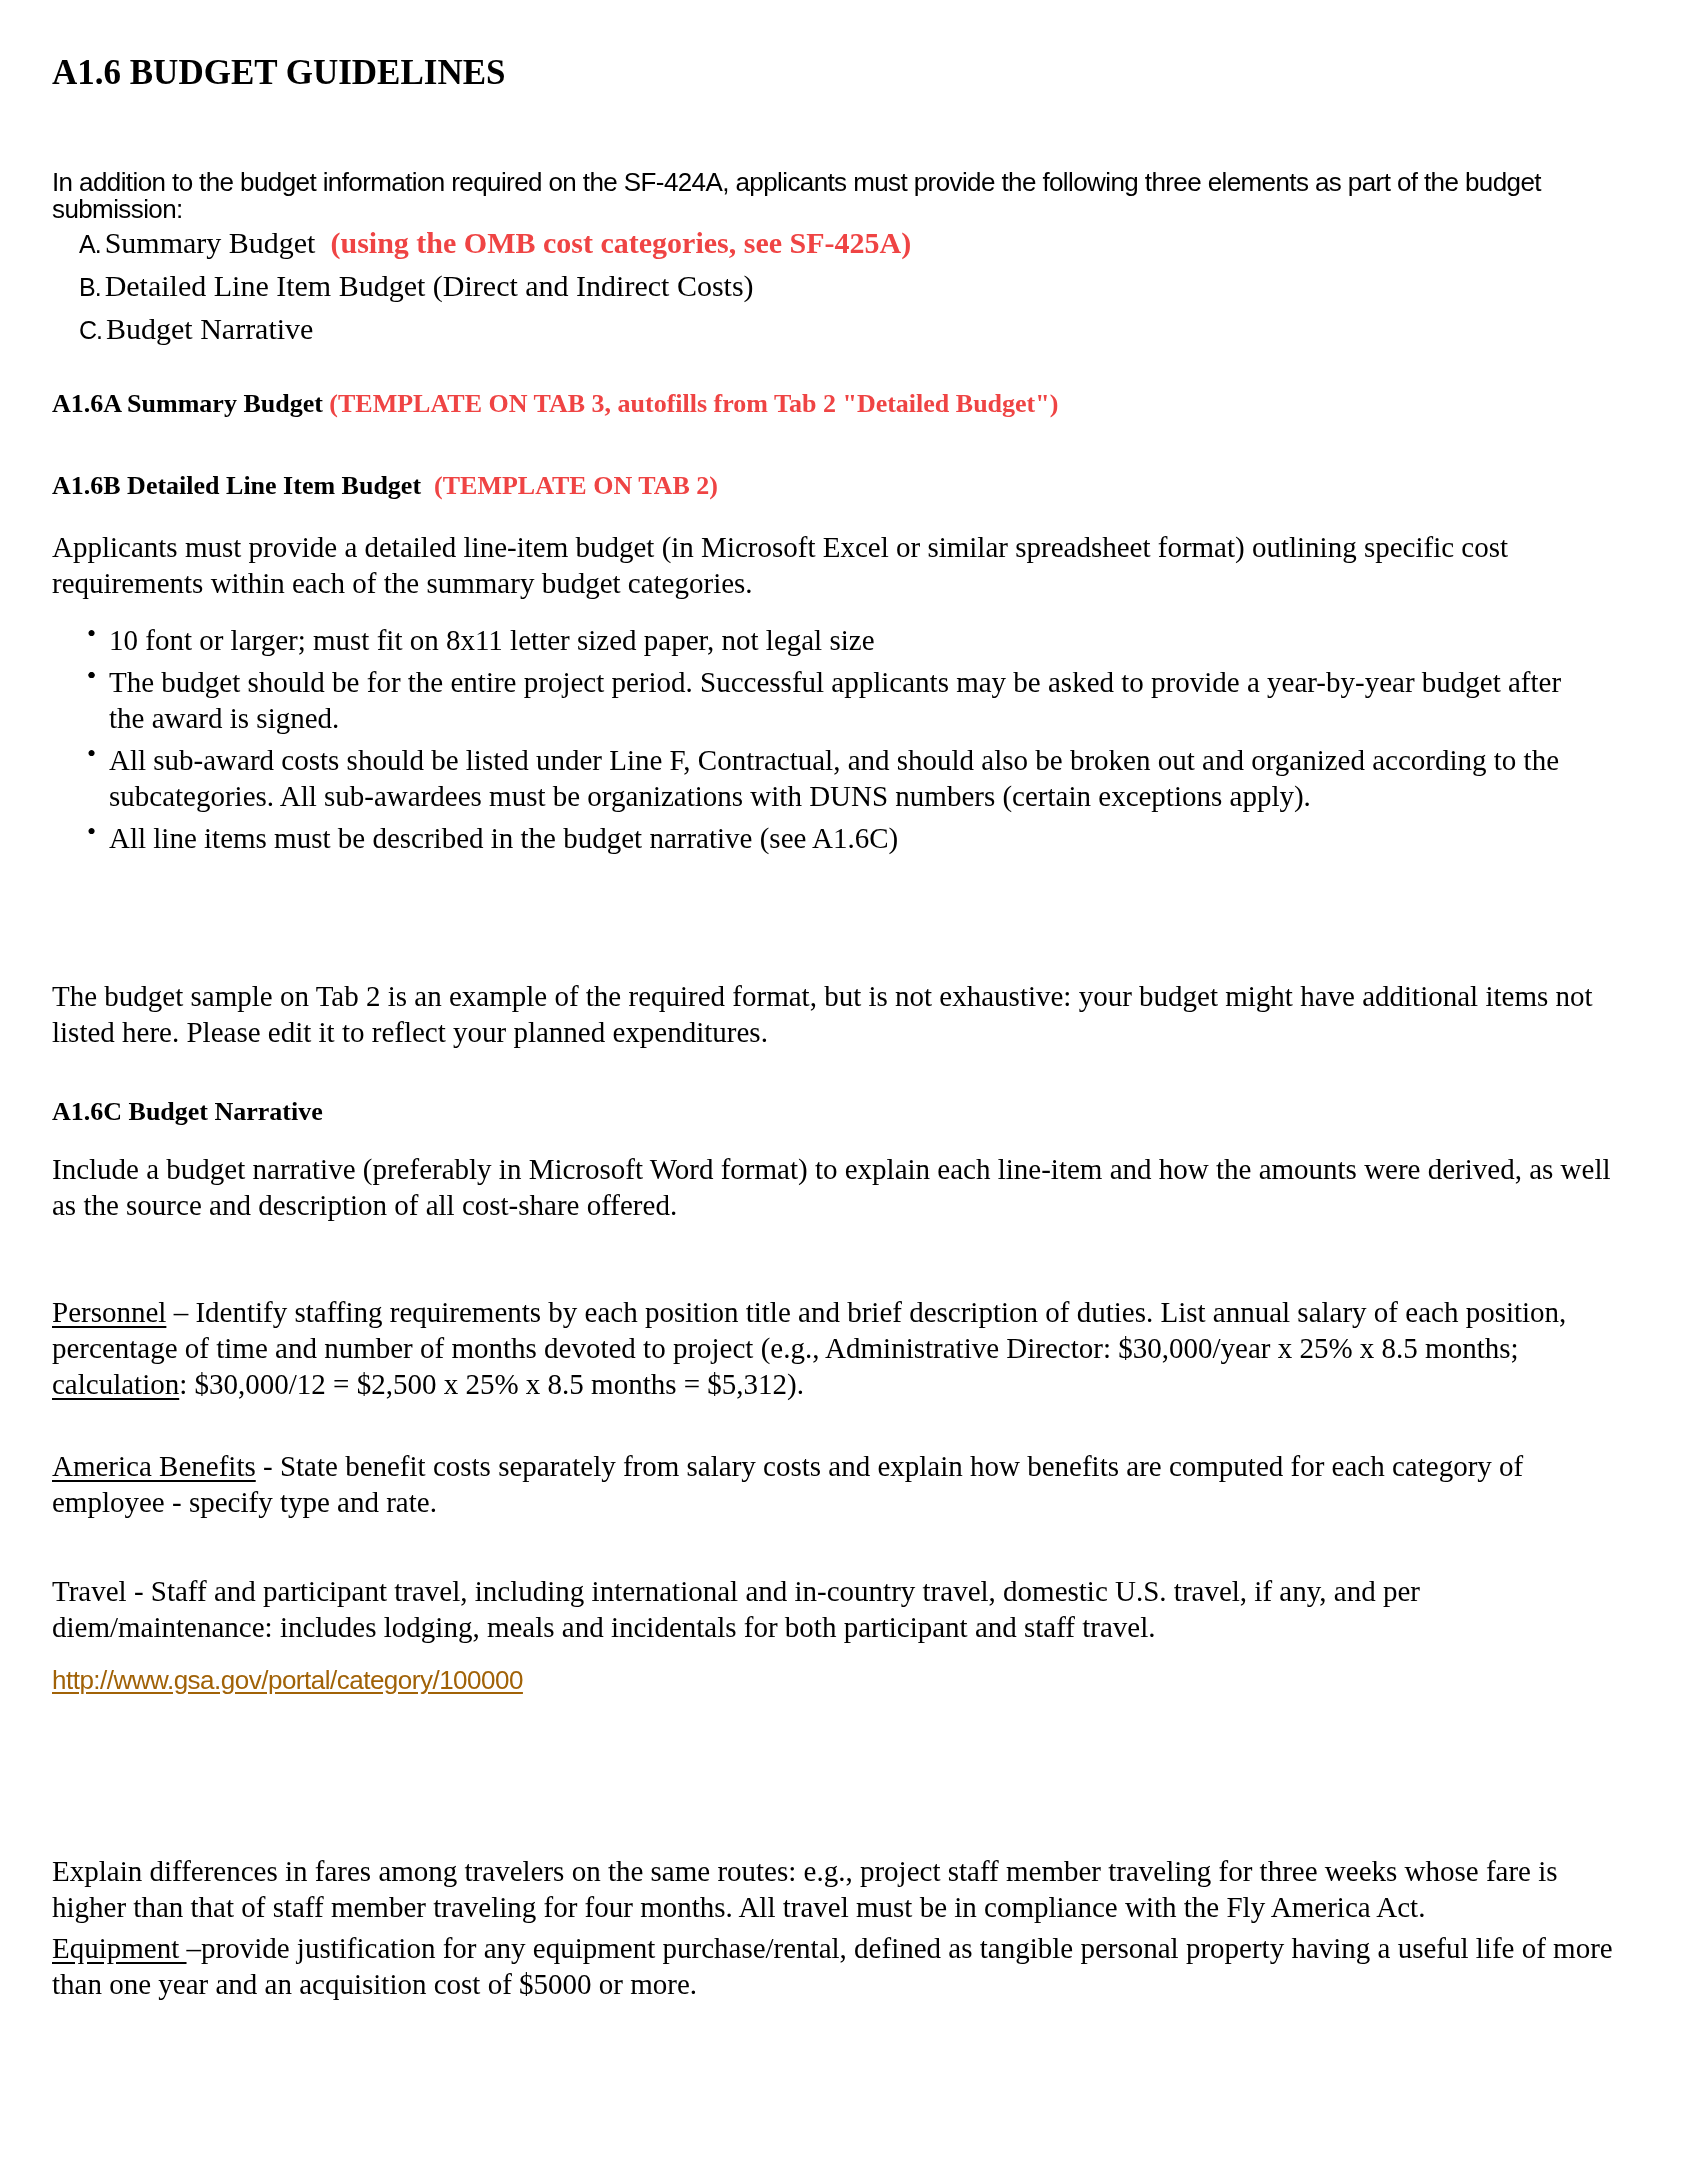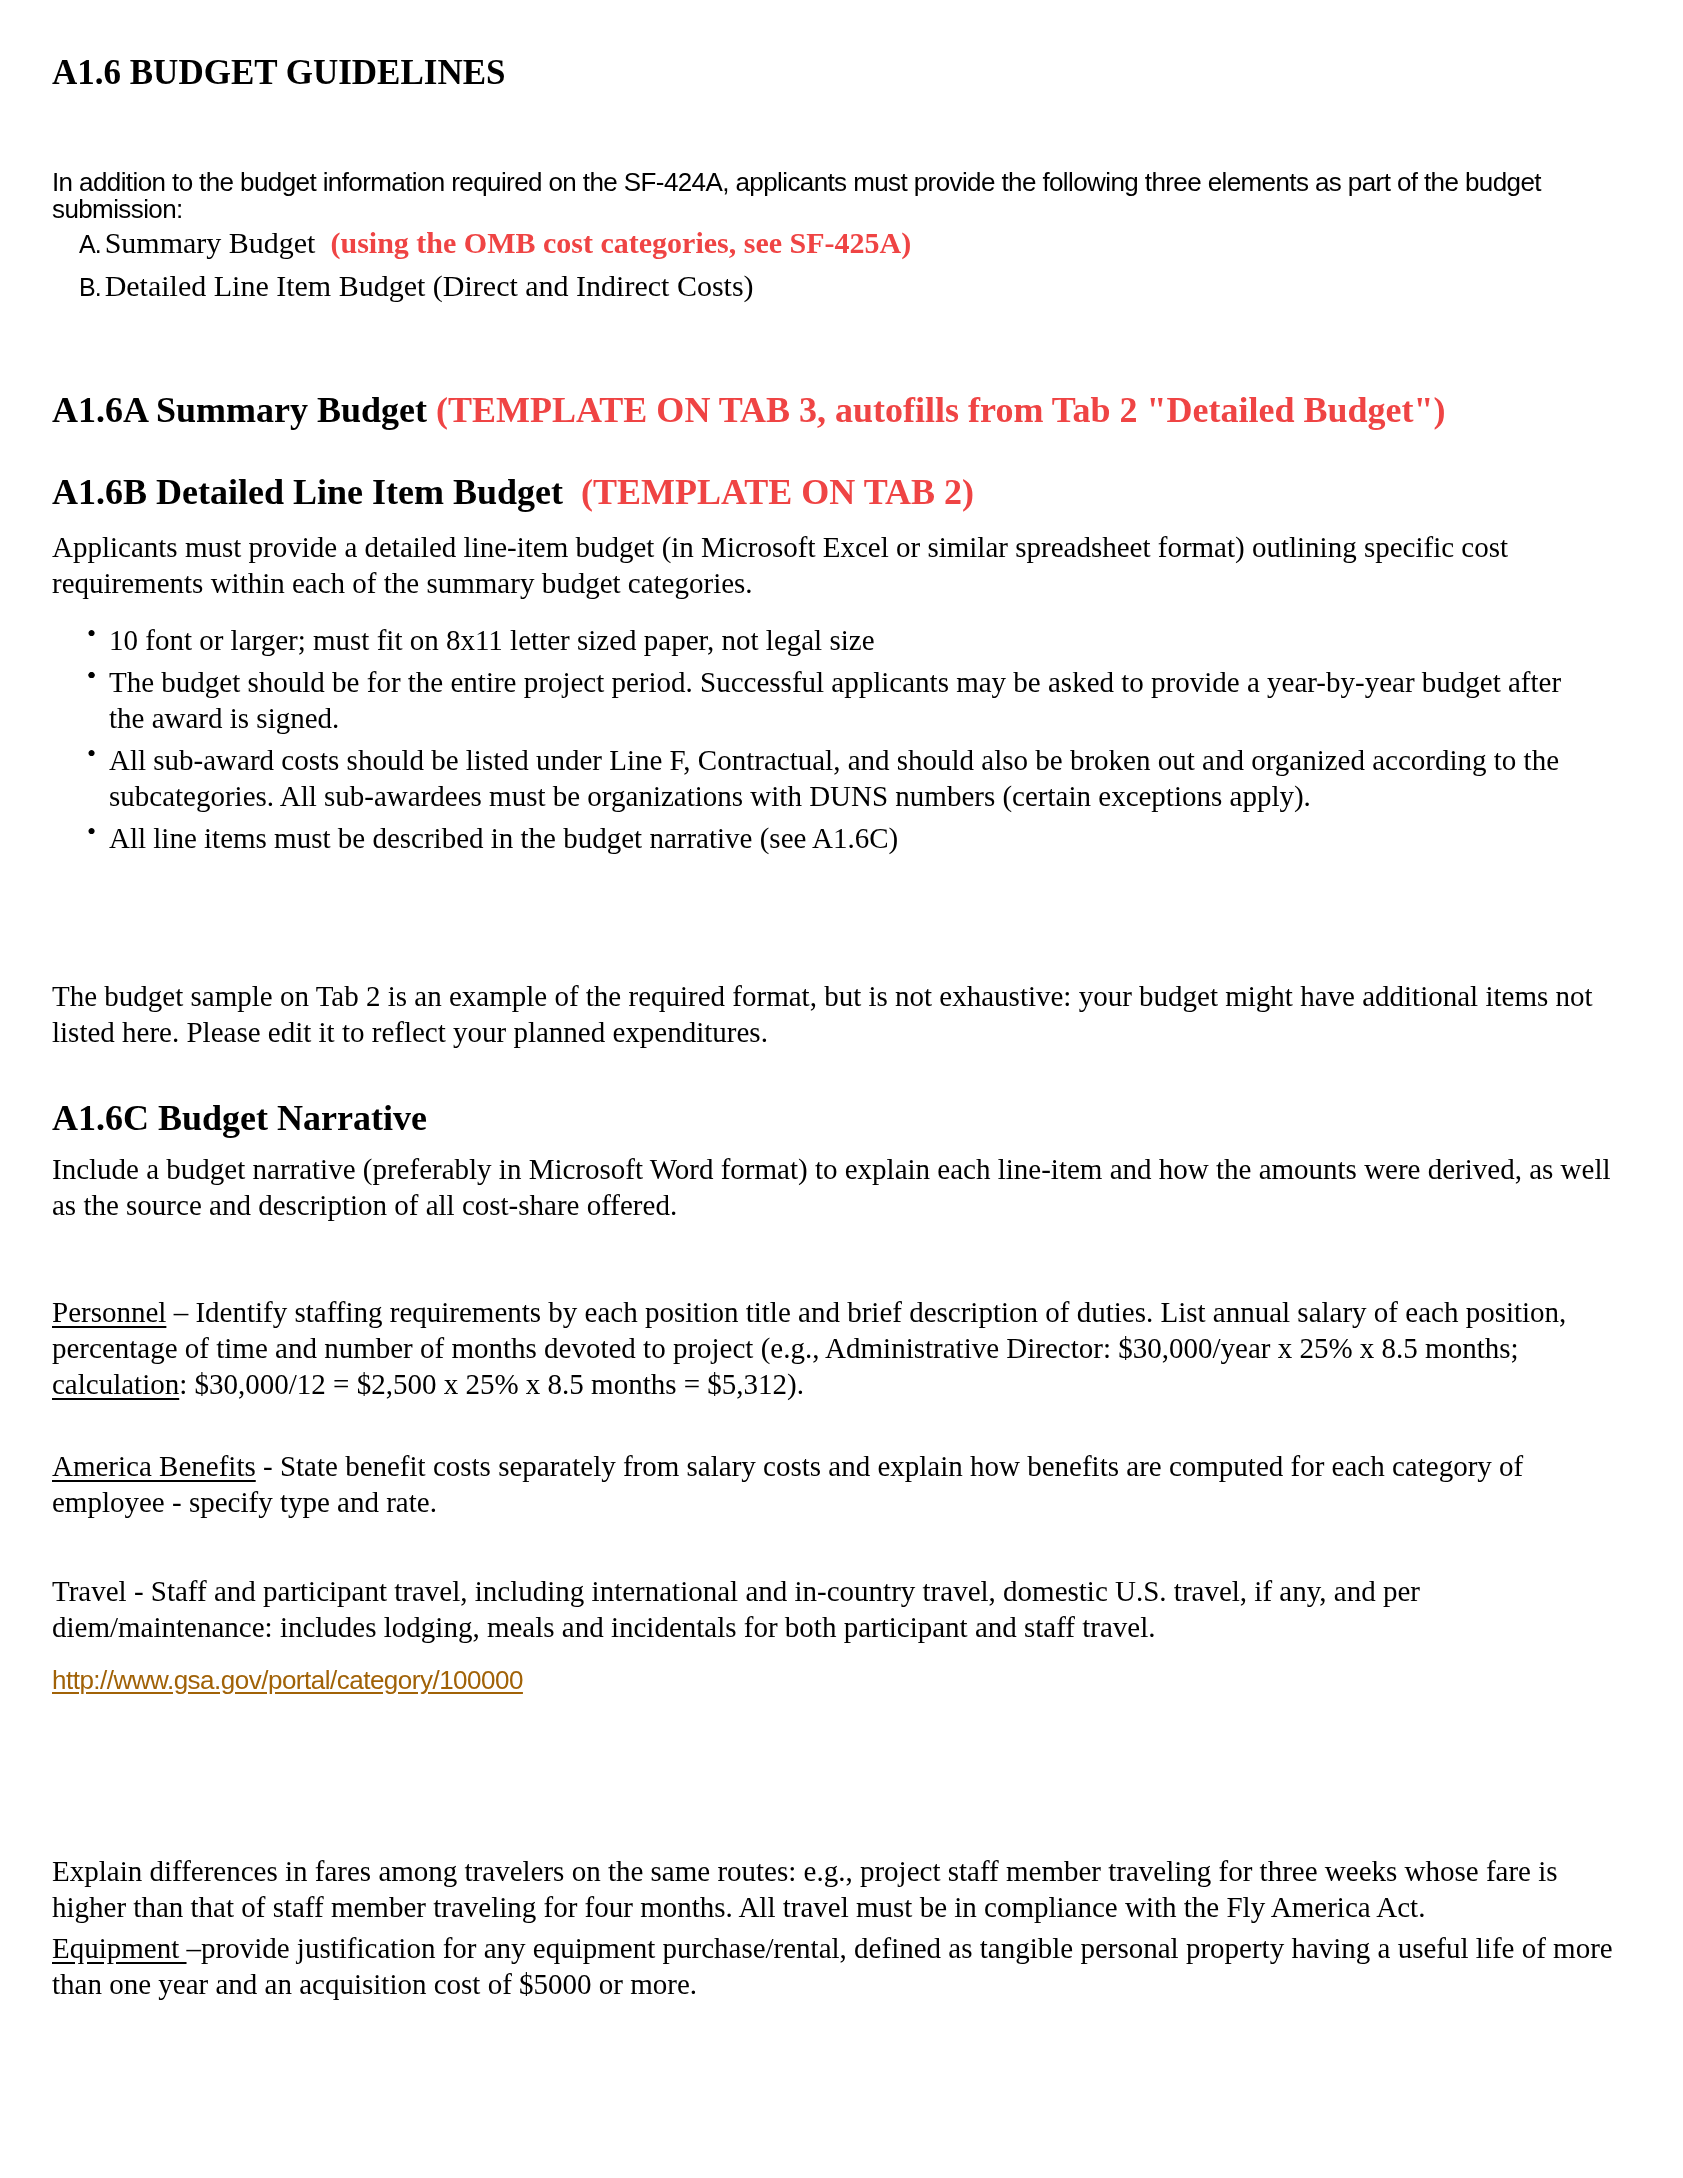--- a/index.html
+++ b/index.html
@@ -7,21 +7,21 @@
       width: 1683px; height: 2178px; position: relative; overflow: hidden;
       color: #000; font-family: "Liberation Serif", serif;
     }
     .abs { position: absolute; left: 52px; }
     .title { top: 53px; font-size: 35px; font-weight: bold; letter-spacing: 0px; }
     .intro { top: 169px; width: 1544px; font-size: 26px; line-height: 27px; font-family: Liberation Sans, sans-serif; letter-spacing: -0.6px; }
     .alist { top: 222px; left: 79px; font-size: 30px; line-height: 42px; }
     .alist .row { white-space: nowrap; }
     .alist .ltr { font-family: "Liberation Sans", sans-serif; font-size: 25px; letter-spacing: -1px; margin-right: 4px; }
     .blue { color: #ef4444; font-weight: bold; }
-    .h2 { font-size: 36px; font-weight: bold; white-space: nowrap; }
+    .h2 { font-size: 26px; font-weight: bold; white-space: nowrap; }
     .h2 .blue { font-weight: bold; }
     .p { font-size: 29px; line-height: 36px; width: 1584px; }
     .bullets { top: 622px; left: 87px; font-size: 29px; line-height: 36px; width: 1505px; }
     .bullet { position: relative; padding-left: 22px; margin-bottom: 6px; }
     .bullet .dot { position: absolute; left: 0; top: -6px; font-size: 26px; }
     u { text-decoration: underline; text-underline-offset: 4px; }
     .link { color: #a16207; text-decoration: underline; font-family: "Liberation Sans", sans-serif; font-size: 26px; letter-spacing: -0.5px; text-underline-offset: 3px; }
   </style>
 </head>
 <body>
@@ -29,20 +29,23 @@
 <div class="abs title">A1.6 BUDGET GUIDELINES</div>
 
 <div class="abs intro">In addition to the budget information required on the SF-424A, applicants must provide the following three elements as part of the budget submission:</div>
 
 <div class="abs alist">
   <div class="row">
     <span class="ltr">A.</span><span>Summary Budget</span>&nbsp; <span class="blue">(using the OMB cost categories, see SF-425A)</span>
   </div>
   <div class="row">
     <span class="ltr">B.</span><span>Detailed Line Item Budget (Direct and Indirect Costs)</span>
+  </div>
+  <div class="row">
+    <span class="ltr">C.</span><span>Budget Narrative</span>
   </div>
 </div>
 
 <div class="abs h2" style="top:389px;">
   <span>A1.6A  Summary Budget</span>
   <span class="blue">(TEMPLATE ON TAB 3, autofills from Tab 2 "Detailed Budget")</span>
 </div>
 
 <div class="abs h2" style="top:471px;">
   <span>A1.6B  Detailed Line Item Budget</span>&nbsp;

